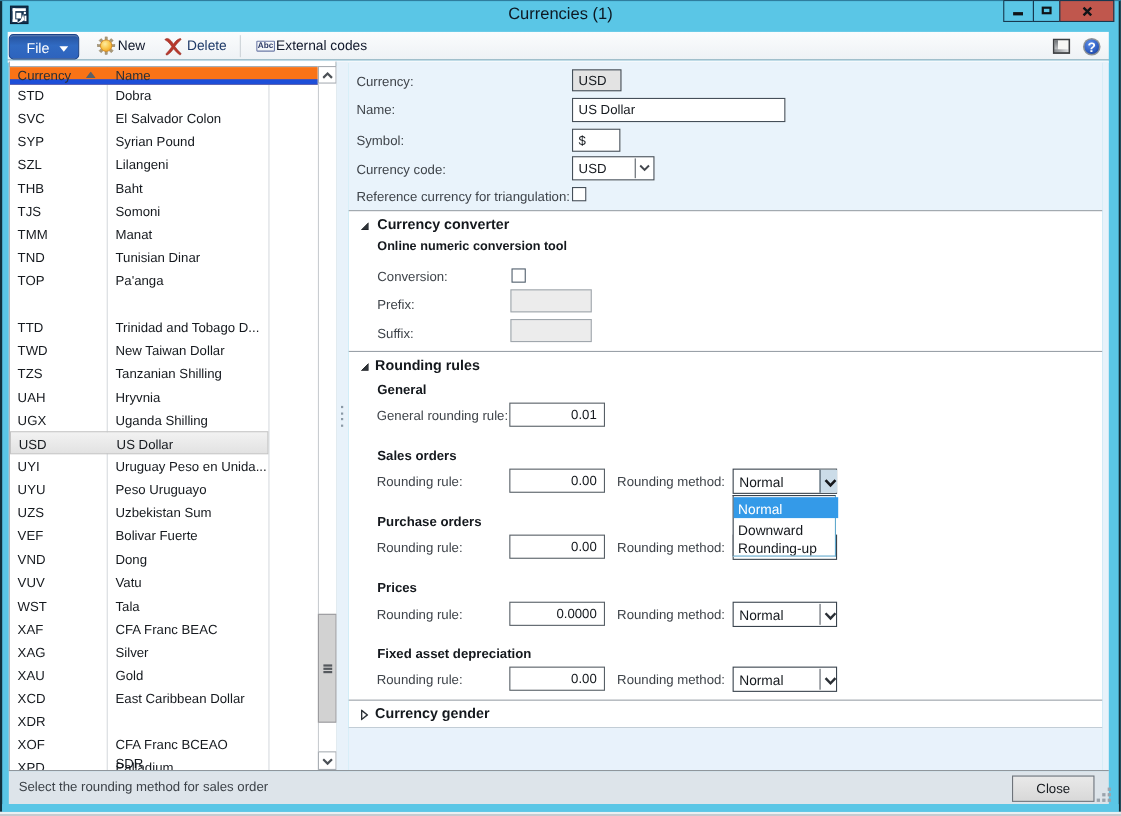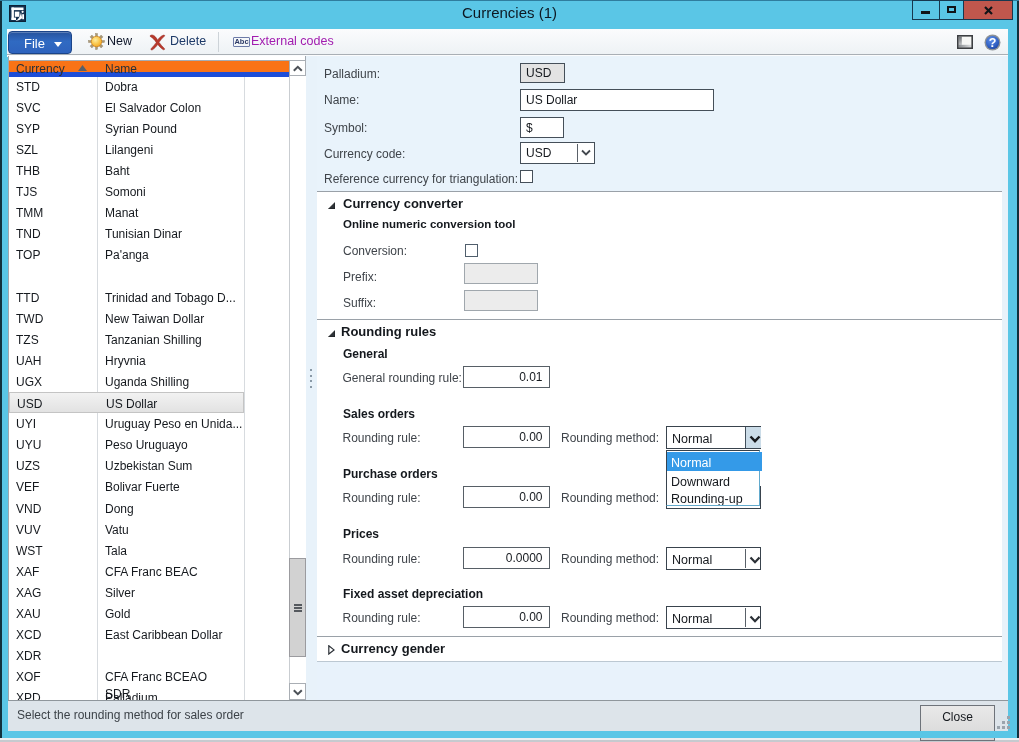--- a/index.html
+++ b/index.html
@@ -79,21 +79,21 @@
 <span class="ab" style="left:107px;top:34.5px;font-size:12.5px;line-height:13px;color:#0f172a;">New</span>
 
 <svg class="ab" style="left:148px;top:33px;" width="19" height="19" viewBox="0 0 19 19">
   <path d="M2.2,2.6 C3,1.6 5,1.8 6.2,2.8 C8,4.3 9,5.8 9.6,7.2 C11,4.8 13,3 15.2,2.2 C16.2,1.9 17,2.3 16.6,3 C14.4,5 12.4,7.2 11,9.3 C12.6,11.5 14.4,13.6 16.4,15.4 C17.2,16.2 16,17.2 15,16.6 C13,15.2 11.2,13.4 9.8,11.4 C8.2,13.6 6.4,15.6 4.4,16.8 C3.4,17.3 2.4,16.6 3,15.8 C4.8,13.8 6.8,11.6 8.2,9.4 C6.8,7 4.8,4.8 2.2,3.4 C1.8,3.2 1.9,2.9 2.2,2.6 Z" fill="#b8382c" stroke="#942d22" stroke-width="0.5"></path>
 </svg>
 <span class="ab" style="left:170px;top:34.5px;font-size:12.5px;line-height:13px;color:#1e3a68;">Delete</span>
 
 <div class="ab" style="left:218px;top:32px;width:1px;height:20px;background:#cdd3d8;"></div>
 
 <div class="ab" style="left:233px;top:37px;width:17px;height:10px;border:1px solid #6d7ba8;border-radius:1px;box-sizing:border-box;font-size:7.5px;font-weight:bold;color:#2c3a66;text-align:center;line-height:8px;">Abc</div>
-<span class="ab" style="left:251px;top:34.5px;font-size:12.5px;line-height:13px;color:#a21caf;">External codes</span>
+<span class="ab" style="left:251px;top:34.5px;font-size:12.5px;line-height:13px;color:#0f172a;">External codes</span>
 
 <svg class="ab" style="left:957px;top:35px;" width="16" height="14" viewBox="0 0 16 14">
   <defs>
     <linearGradient id="lg1" x1="0" y1="0" x2="0" y2="1">
         <stop offset="0" stop-color="#6e7276"></stop>
         <stop offset="1" stop-color="#d8dadc"></stop>
       </linearGradient>
     <linearGradient id="lg2" x1="0" y1="0" x2="1" y2="0">
         <stop offset="0" stop-color="#888c90"></stop>
         <stop offset="1" stop-color="#dcdee0"></stop>
@@ -280,21 +280,21 @@
 <div class="ab" style="left:310px;top:375px;width:2px;height:2px;background:#8a99a6;"></div>
 <div class="ab" style="left:310px;top:380px;width:2px;height:2px;background:#8a99a6;"></div>
 <div class="ab" style="left:310px;top:386px;width:2px;height:2px;background:#8a99a6;"></div>
 
 <div class="ab" style="left:317px;top:56px;width:685px;height:645px;background:#fff;"></div>
 <div class="ab" style="left:1002px;top:56px;width:6px;height:645px;background:#e8f2fa;"></div>
 
 <div class="ab" style="left:317px;top:56px;width:685px;height:135px;background:#e9f3fb;"></div>
 <div class="ab" style="left:317px;top:191px;width:685px;height:1px;background:#9aa1a8;"></div>
 
-<span class="lbl" style="left:324px;top:66.5px;">Palladium:</span>
+<span class="lbl" style="left:324px;top:66.5px;">Currency:</span>
 <div class="inp" style="left:520px;top:63px;width:45px;height:20px;background:#e3e3e3;">USD</div>
 <span class="lbl" style="left:324px;top:93px;">Name:</span>
 <div class="inp" style="left:520px;top:89px;width:194px;height:22px;line-height:21px;">US Dollar</div>
 <span class="lbl" style="left:324px;top:121px;">Symbol:</span>
 <div class="inp" style="left:520px;top:117px;width:44px;height:21px;line-height:20px;">$</div>
 <span class="lbl" style="left:324px;top:146.5px;">Currency code:</span>
 <div class="inp" style="left:520px;top:142px;width:75px;height:22px;line-height:20px;">USD
   <div class="ab" style="left:56px;top:1px;width:1px;height:18px;background:#5a6169;"></div>
   <svg class="ab" style="left:60px;top:6px;" width="10" height="8">
       <path d="M1,1.5 L5,5.5 L9,1.5" stroke="#43484e" stroke-width="1.8" fill="none"></path>
@@ -375,21 +375,21 @@
 <svg class="ab" style="left:328px;top:644.5px;" width="7" height="10">
     <path d="M0.8,0.8 L6,4.9 L0.8,9 Z" fill="none" stroke="#2c3137" stroke-width="1.2"></path>
   </svg>
 <span class="hdr" style="left:341px;top:641px;font-size:13px;">Currency gender</span>
 <div class="ab" style="left:317px;top:661px;width:685px;height:1px;background:#bcc8d2;"></div>
 <div class="ab" style="left:317px;top:662px;width:685px;height:39px;background:#e8f2fb;"></div>
 
 <div class="ab" style="left:8px;top:700px;width:1000px;height:1px;background:#8f969c;"></div>
 <div class="ab" style="left:8px;top:701px;width:1000px;height:30px;background:#dde4ea;"></div>
 <span class="ab" style="left:17px;top:708px;font-size:12px;color:#3c4248;">Select the rounding method for sales order</span>
-<div class="ab" style="left:920px;top:705px;width:75px;height:36px;background:linear-gradient(#e9e9e9,#d8d8d8);border:1px solid #6e737a;box-sizing:border-box;text-align:center;line-height:22px;font-size:12px;color:#15191e;">Close</div>
+<div class="ab" style="left:920px;top:705px;width:75px;height:24px;background:linear-gradient(#e9e9e9,#d8d8d8);border:1px solid #6e737a;box-sizing:border-box;text-align:center;line-height:22px;font-size:12px;color:#15191e;">Close</div>
 
 <div class="ab" style="left:1007px;top:716px;width:3px;height:3px;background:#9aa4ad;"></div>
 <div class="ab" style="left:1002px;top:721px;width:3px;height:3px;background:#9aa4ad;"></div>
 <div class="ab" style="left:1007px;top:721px;width:3px;height:3px;background:#9aa4ad;"></div>
 <div class="ab" style="left:997px;top:726px;width:3px;height:3px;background:#9aa4ad;"></div>
 <div class="ab" style="left:1002px;top:726px;width:3px;height:3px;background:#9aa4ad;"></div>
 <div class="ab" style="left:1007px;top:726px;width:3px;height:3px;background:#9aa4ad;"></div>
 
 <div class="ab" style="left:2px;top:731px;width:1015px;height:7px;background:#5ac6e6;"></div>
 

